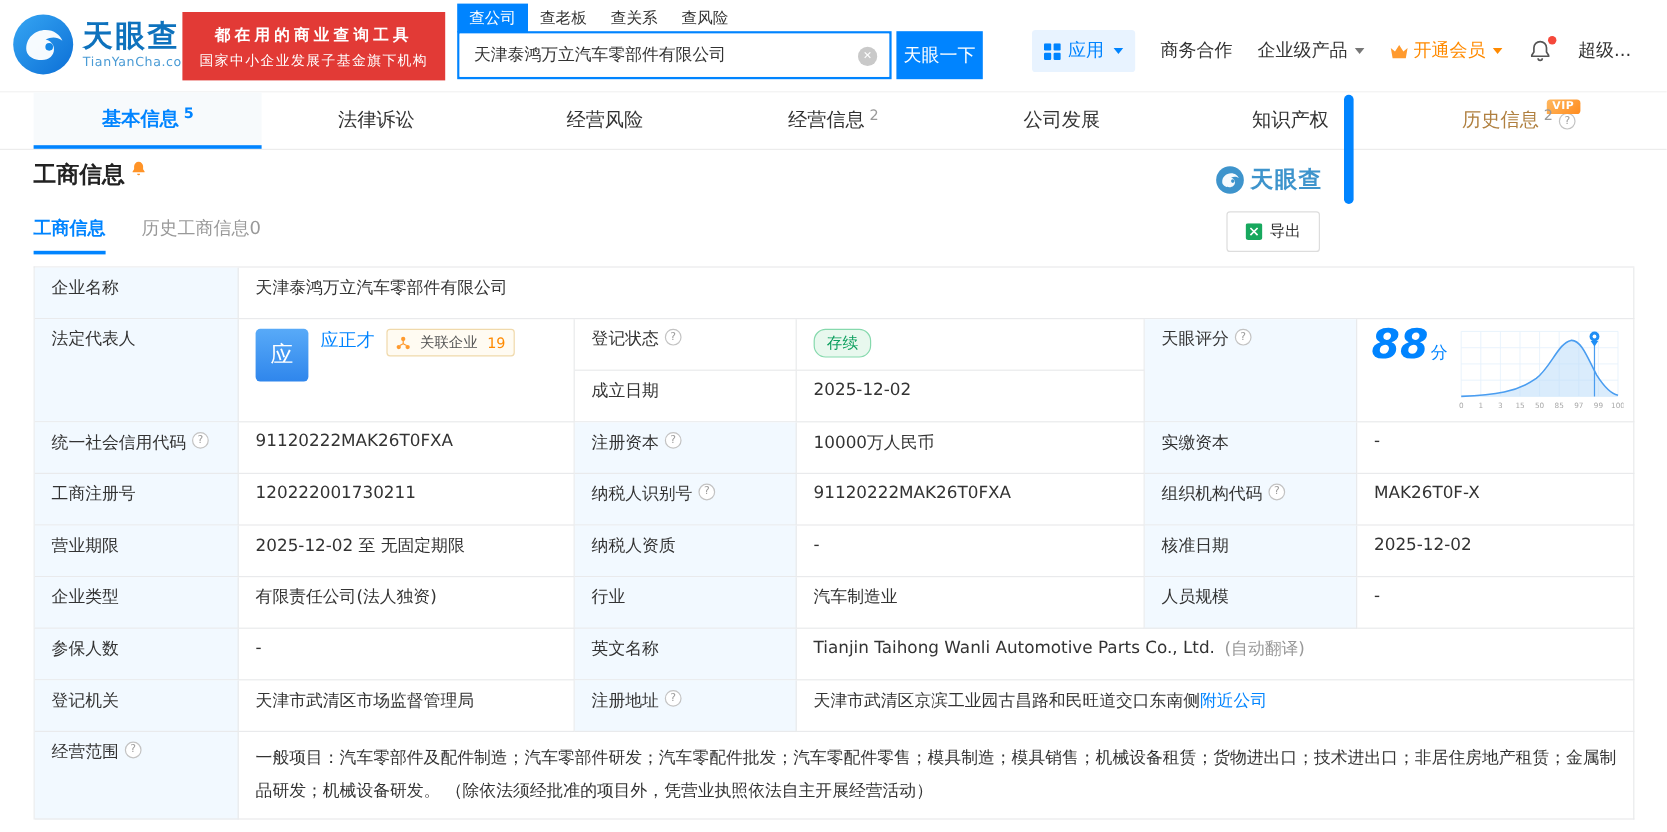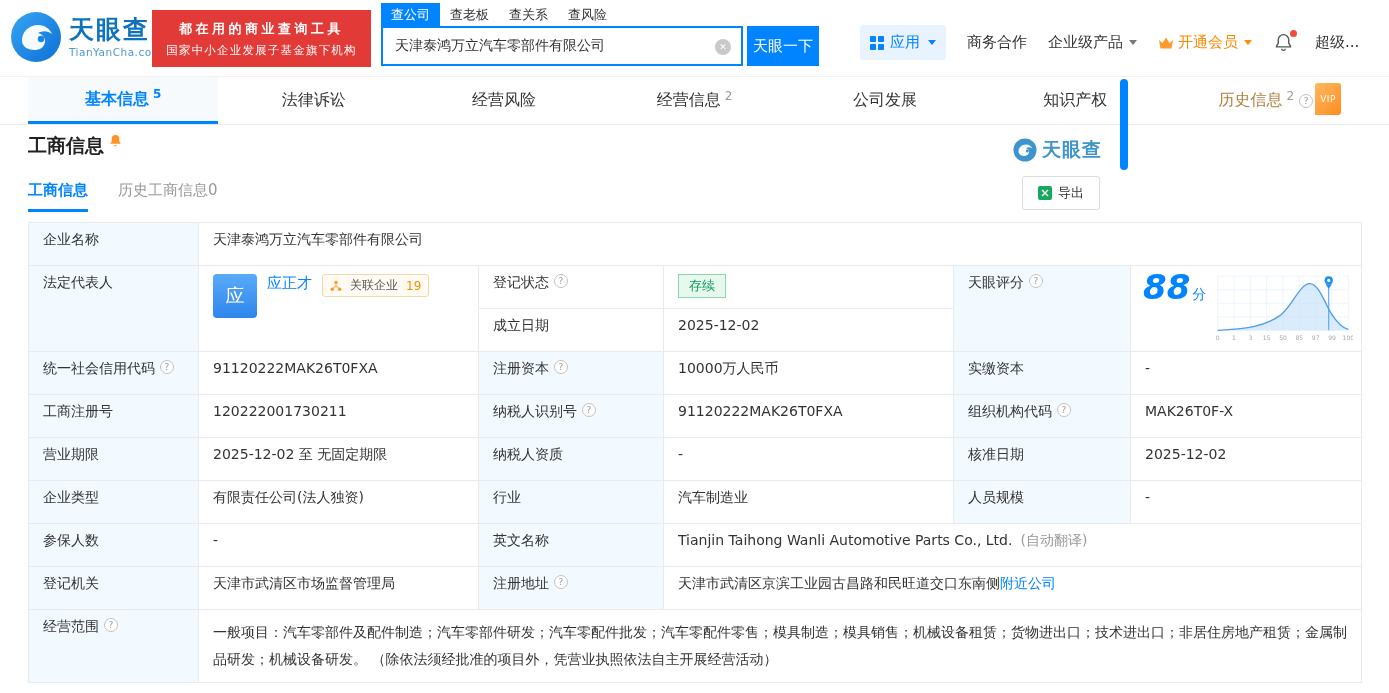--- a/index.html
+++ b/index.html
@@ -41,22 +41,22 @@
   .red-dot{position:absolute;top:-2px;right:-3px;width:7px;height:7px;border-radius:50%;background:#f5483b}
 
   
   .main-tabs{position:absolute;top:76px;left:0;width:1389px;height:49px;display:flex;padding:0 28px;
     border-top:1px solid #f2f2f2;border-bottom:1px solid #ececec;background:#fff}
   .main-tab{flex:1;display:flex;align-items:center;justify-content:center;font-size:16px;cursor:pointer;position:relative;color:#333}
   .main-tab.active{color:#0084ff;font-weight:bold;background:#f7fafc;border-bottom:3px solid #0084ff}
   .tab-count{font-size:12px;color:#999;margin-left:4px;transform:translateY(-5px)}
   .main-tab.active .tab-count{color:#0084ff}
   .main-tab.history{color:#b08040}
-  .vip-badge{position:absolute;top:6px;right:20px;font-size:9px;font-weight:normal;color:#fff;
-    background:linear-gradient(135deg,#ffb860,#ff8c1f);padding:11px 5px;border-radius:3px 3px 3px 0;letter-spacing:.5px}
+  .vip-badge{position:absolute;top:6px;right:44px;font-size:9px;font-weight:bold;color:#fff;
+    background:linear-gradient(135deg,#ffb860,#ff8c1f);padding:1px 5px;border-radius:3px 3px 3px 0;letter-spacing:.5px}
   .help-icon{width:14px;height:14px;border:1px solid #c3c3c3;border-radius:50%;color:#9a9a9a;font-size:9px;
     display:inline-flex;align-items:center;justify-content:center;margin-left:5px;flex:none;cursor:pointer;background:#fff}
   .help-icon::after{content:"?"}
   .scrollbar-thumb{position:absolute;right:0;top:79px;width:8px;height:91px;background:#0084ff;border-radius:4px;cursor:pointer}
 
   
   .section-head{position:absolute;top:133px;left:28px;display:flex;align-items:flex-start;gap:4px}
   .section-title{font-size:19px;font-weight:bold;color:#222}
   .watermark{position:absolute;top:137px;right:26px;display:flex;align-items:center;gap:5px;opacity:.92}
   .watermark-text{font-size:19px;font-weight:bold;color:#2e8bc8;letter-spacing:1px}
@@ -76,21 +76,21 @@
   .span5{grid-column:span 5}
   .span3{grid-column:span 3}
   .rs2{grid-row:span 2}
   .rep-cell{gap:10px}
   .avatar{width:44px;height:44px;border-radius:4px;background:linear-gradient(180deg,#58aaf8,#2f86ec);color:#fff;
     font-size:19px;display:flex;align-items:center;justify-content:center;flex:none;cursor:pointer}
   .rep-name{color:#0084ff;font-size:15px;cursor:pointer}
   .rel-tag{display:inline-flex;align-items:center;gap:8px;border:1px solid #f0d9ab;background:#fffbf2;border-radius:3px;
     padding:2px 7px;font-size:12px;color:#555;cursor:pointer;white-space:nowrap}
   .rel-count{color:#ff8a00}
-  .badge-green{background:#e8f8ee;border:1px solid #86d9ad;color:#0d9f5f;font-size:13px;padding:2px 10px;border-radius:0}
+  .badge-green{background:#e8f8ee;border:1px solid #86d9ad;color:#0d9f5f;font-size:13px;padding:2px 10px;border-radius:10px}
   .score-cell{gap:4px;padding:4px 8px 4px 12px;justify-content:space-between}
   .score-num{display:flex;align-items:baseline}
   .score-big{font-size:34px;font-weight:bold;font-style:italic;color:#0084ff;line-height:1}
   .score-unit{font-size:14px;color:#0084ff;margin-left:2px}
   .score-chart{width:140px;height:74px;flex:none}
   .link{color:#0084ff;cursor:pointer}
   .gray-note{color:#999;margin-left:8px}
   .scope-value{display:block;line-height:27px;padding:9px 14px}
   .addr-link{}
 </style>

